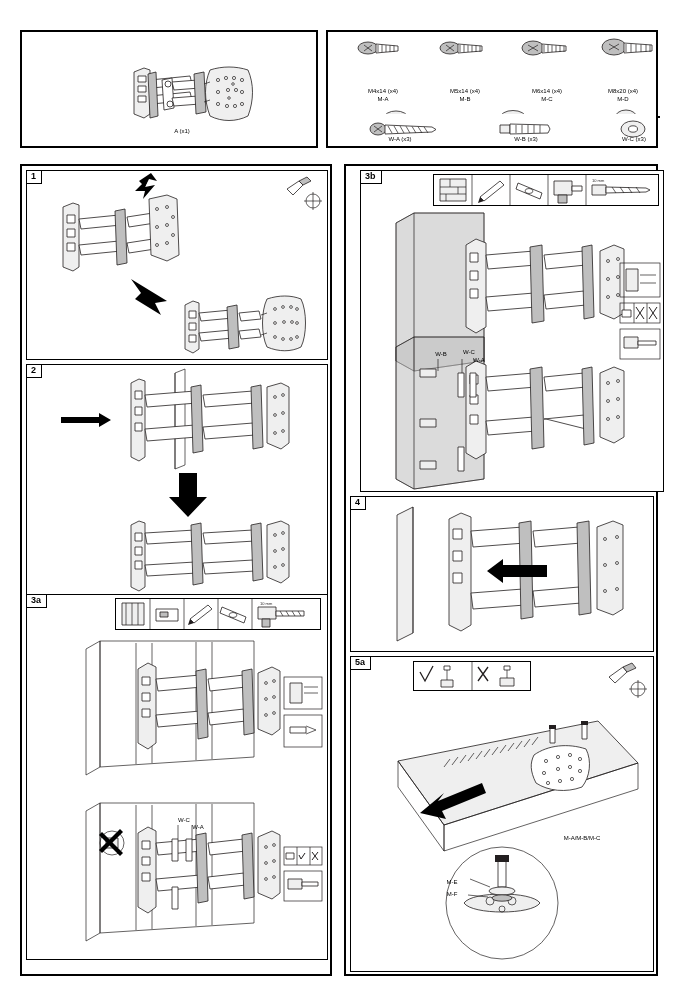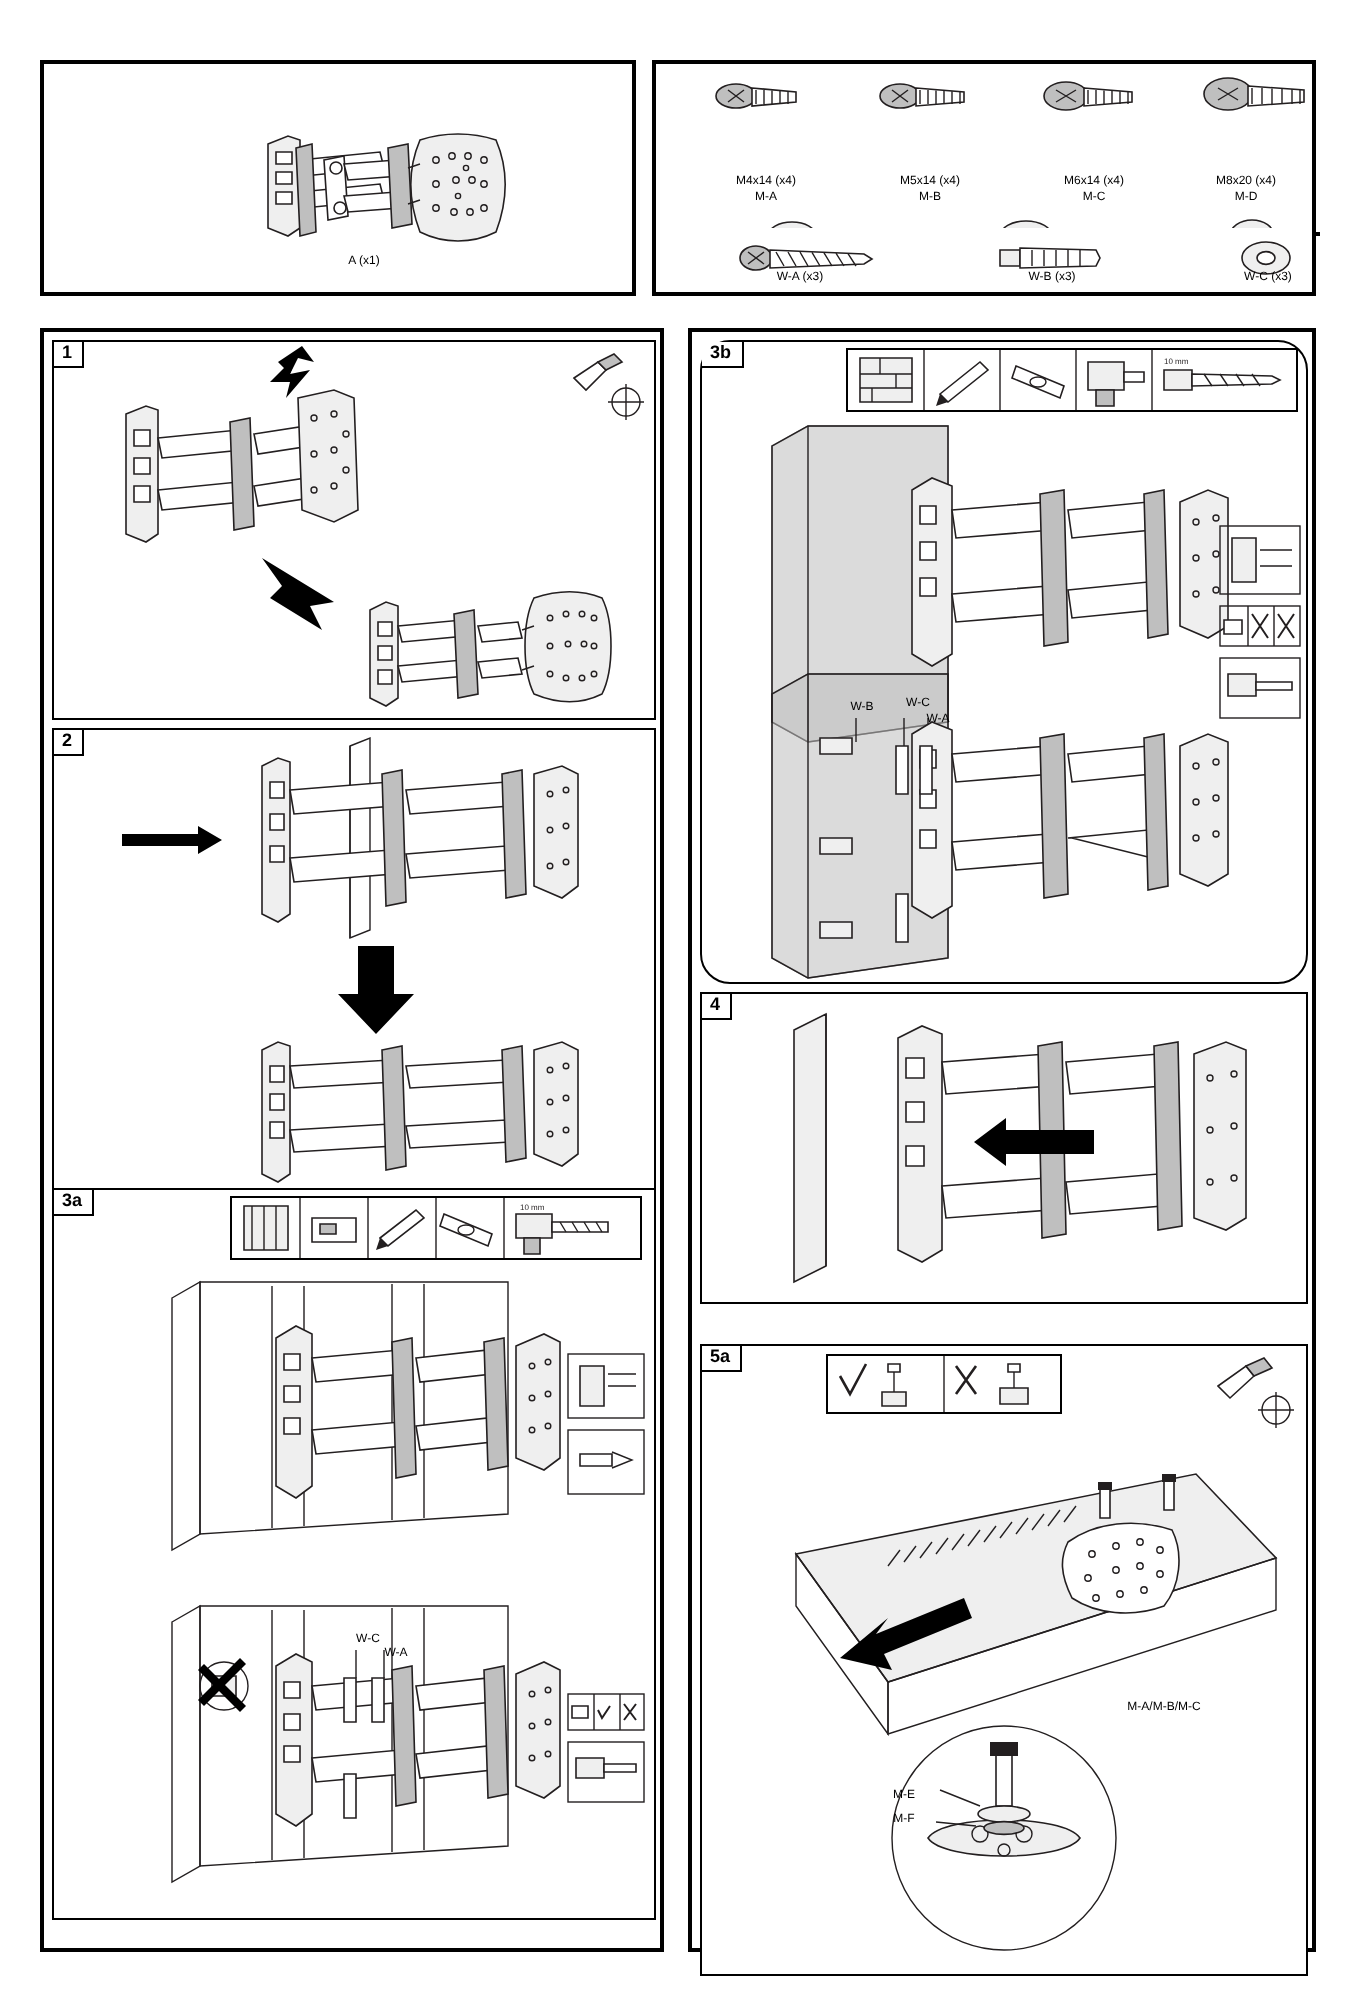--- a/index.html
+++ b/index.html
@@ -443,21 +443,21 @@
         </g>
       </svg>
 
       <div class="cap" style="left:142px; top:222px; width:30px;">W-C</div>
       <div class="cap" style="left:156px; top:229px; width:30px;">W-A</div>
     </div>
   </div>
 
   <div class="panel" style="left:344px; top:164px; width:314px; height:812px;">
 
-    <div class="panel thin" style="left:4px; top:4px; width:304px; height:322px;border-radius:15px;">
+    <div class="panel thin" style="left:14px; top:4px; width:304px; height:322px;">
       <div class="steplabel">3b</div>
 
       <div class="tbox" style="left:72px; top:3px; width:226px; height:32px;">
         <svg width="224" height="30" viewBox="0 0 224 30">
           <path class="thinln" d="M38 0 v30 M76 0 v30 M114 0 v30 M152 0 v30"></path>
           <g>
             <path class="fillgl" d="M6 4 h26 v22 h-26 z"></path>
             <path class="thinln" d="M6 12 h26 M6 19 h26 M16 4 v8 M24 12 v7 M12 19 v7"></path>
           </g>
           <g>
@@ -593,21 +593,21 @@
           <circle cx="254" cy="68" r="1.5"></circle>
             <circle cx="266" cy="66" r="1.5"></circle>
           <circle cx="254" cy="94" r="1.5"></circle>
             <circle cx="266" cy="92" r="1.5"></circle>
         </g>
 
         <path class="arrowk" d="M152 68 L152 62 L136 74 L152 86 L152 80 L196 80 L196 68 Z"></path>
       </svg>
     </div>
 
-    <div class="panel thin" style="left:4px; top:490px; width:304px; height:316px;margin-top:16px;">
+    <div class="panel thin" style="left:4px; top:490px; width:304px; height:316px;">
       <div class="steplabel">5a</div>
 
       <div class="tbox" style="left:62px; top:4px; width:118px; height:30px;">
         <svg width="116" height="28" viewBox="0 0 116 28">
           <path class="thinln" d="M58 0 v28"></path>
           <path class="ln" stroke-width="1.3" d="M6 10 l5 9 l8 -15"></path>
           <g transform="translate(24,2)">
             <path class="fillw" d="M6 2 h6 v4 h-6 z"></path>
             <path class="thinln" d="M9 6 v10"></path>
             <path class="fillgl" d="M3 16 h12 v7 h-12 z"></path>

